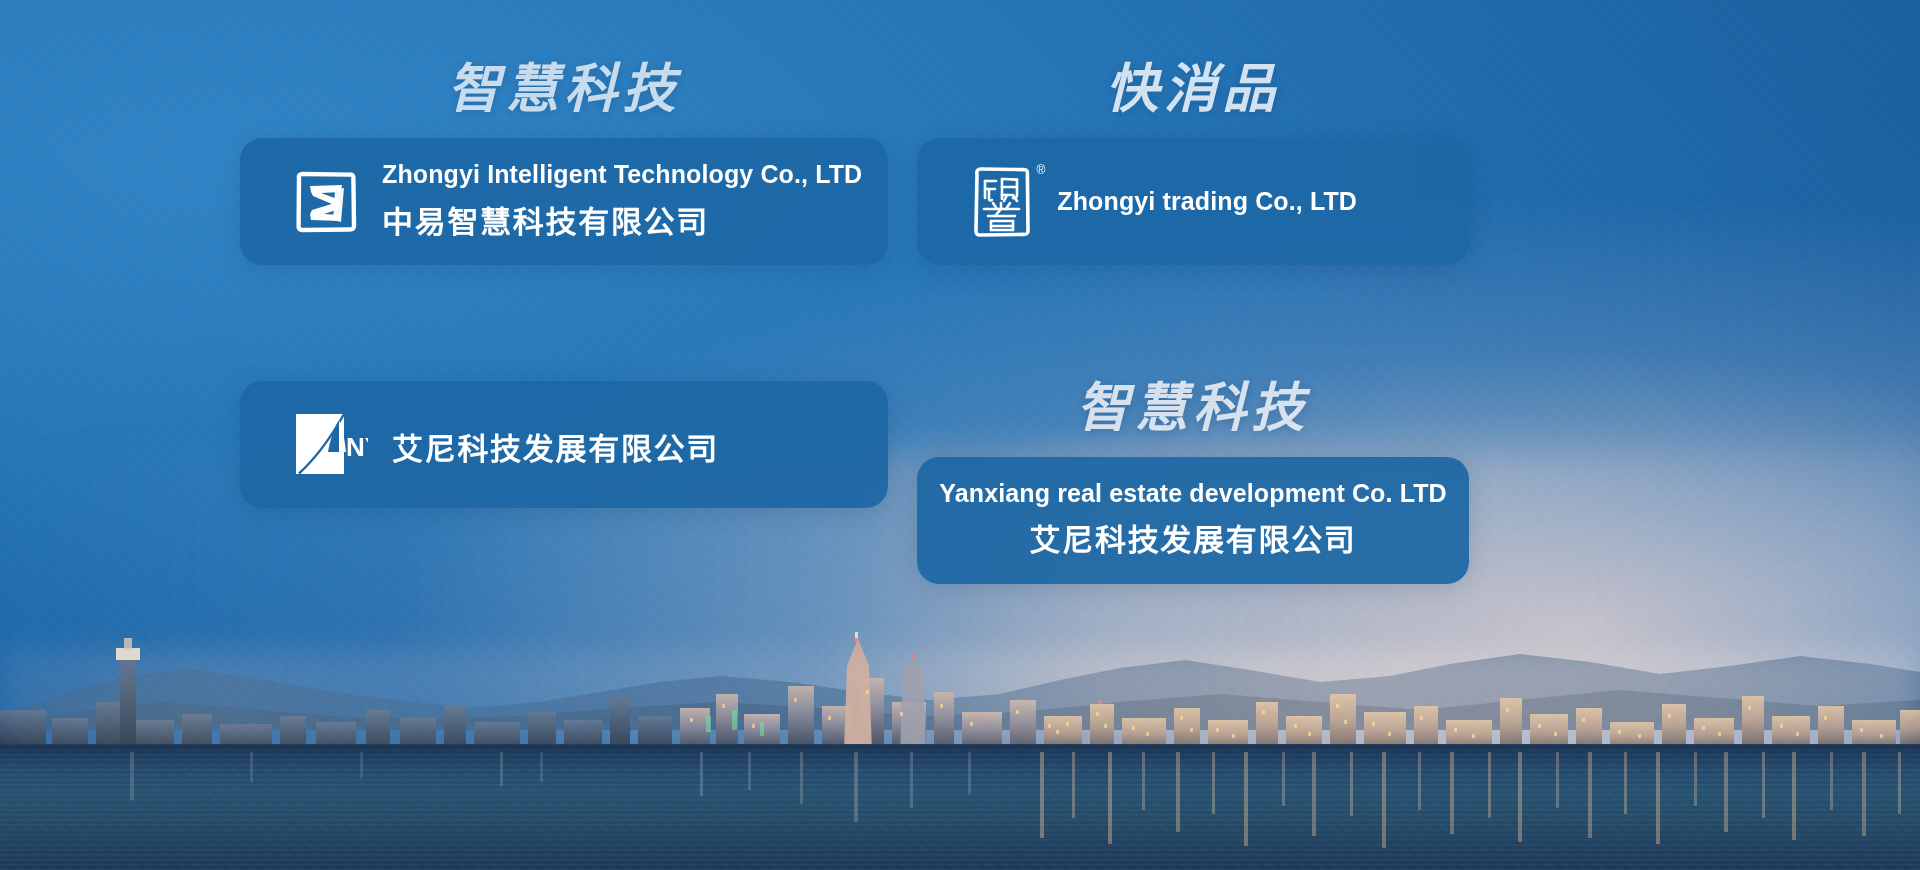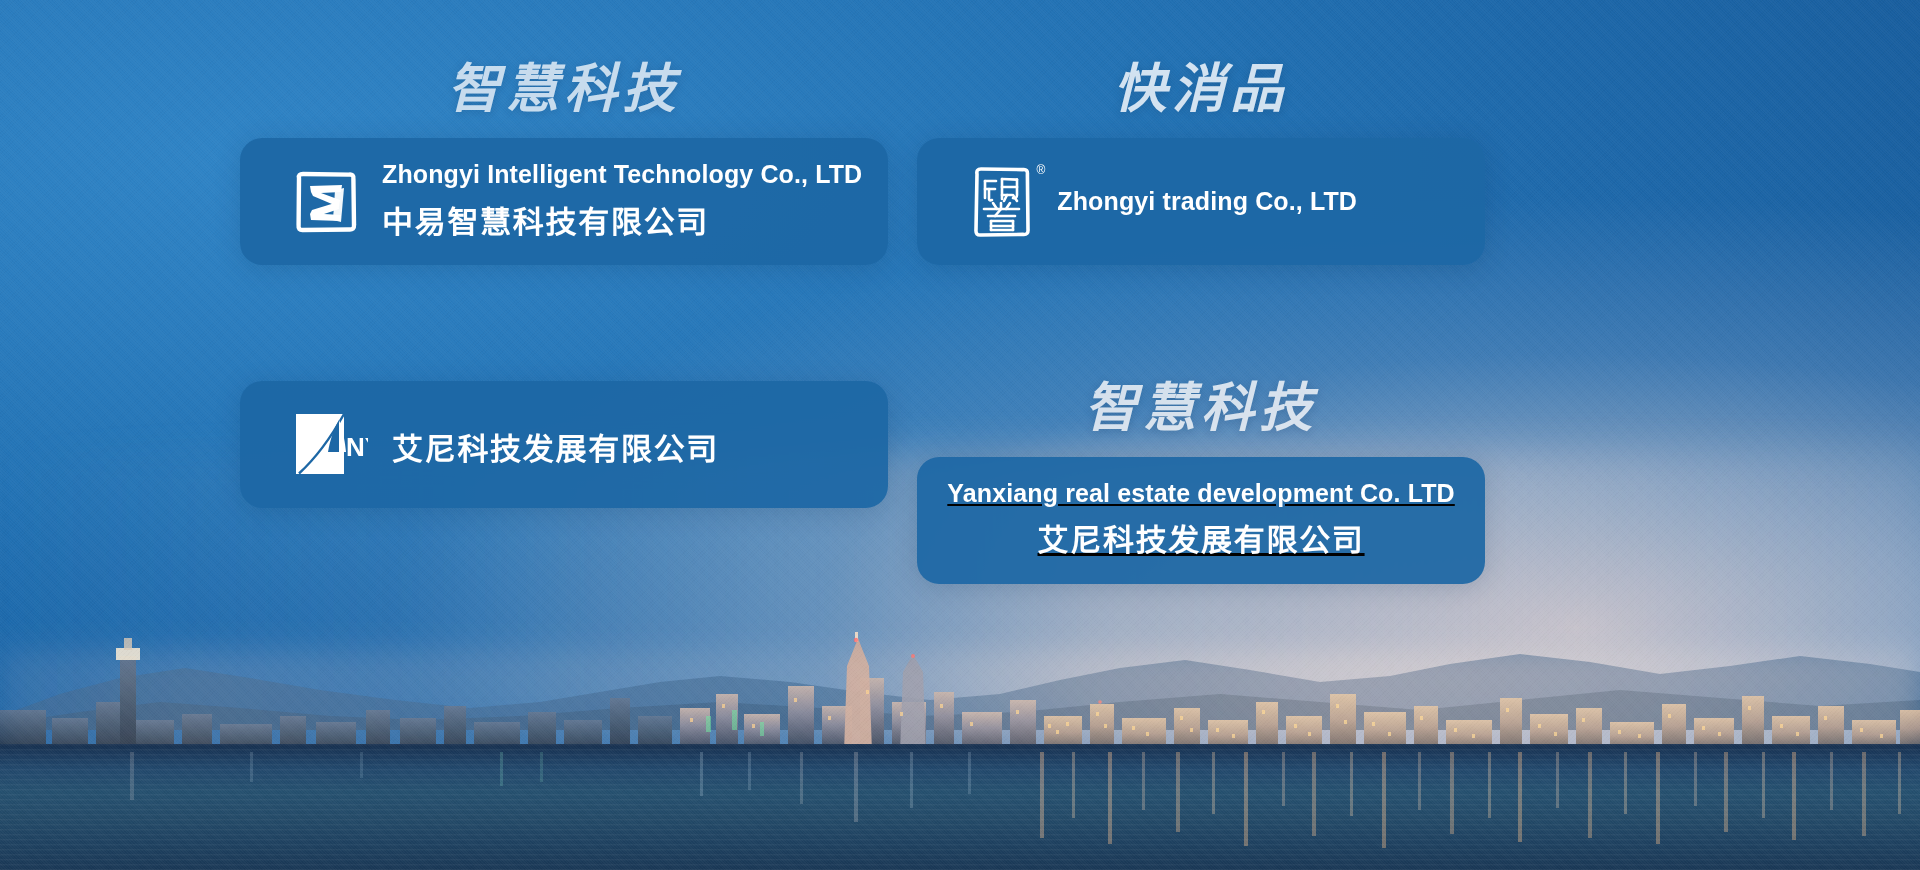--- a/index.html
+++ b/index.html
@@ -131,21 +131,21 @@
 
   .card {
     background:rgba(29,103,165,0.93);
     border-radius:22px;
     height:127px;
     display:flex;
     align-items:center;
     box-shadow:0 4px 26px rgba(8,40,78,0.17);
   }
   .card.with-logo { padding:0 26px 0 54px; gap:24px; }
-  .card.no-logo   { padding:0 30px; justify-content:center;text-decoration:underline; }
+  .card.no-logo   { padding:0 22px; justify-content:center; }
 
   .card-text { display:flex; flex-direction:column; justify-content:center; }
   .card.no-logo .card-text { align-items:center; }
 
   .company-en {
     font-size:25px;
     font-weight:700;
     color:#ffffff;
     letter-spacing:.005em;
     line-height:1.25;

